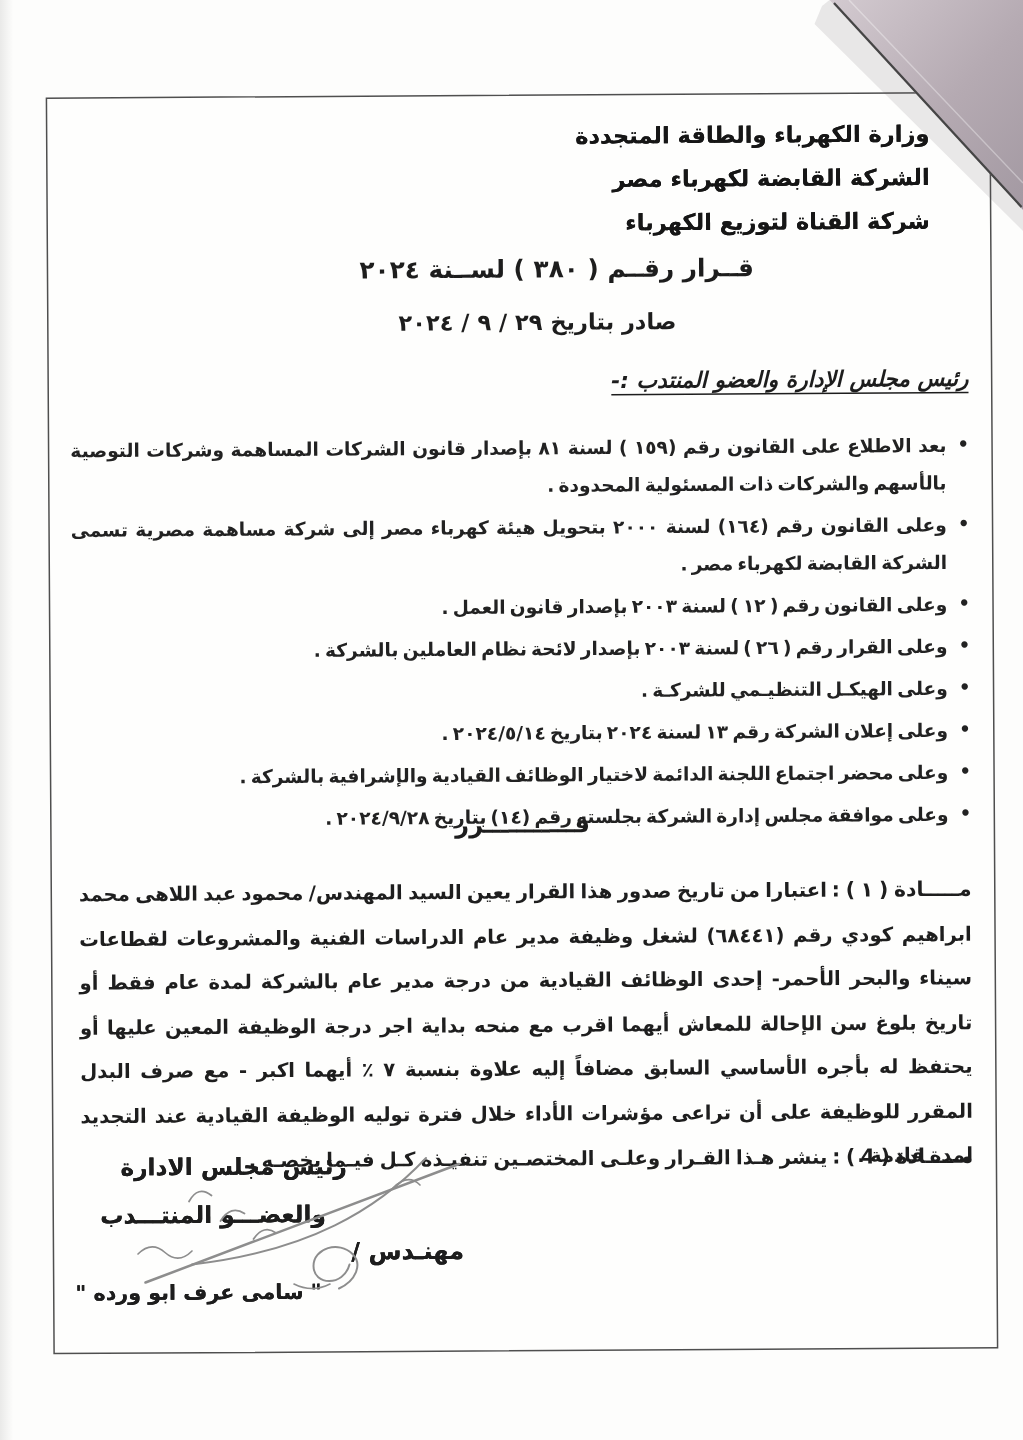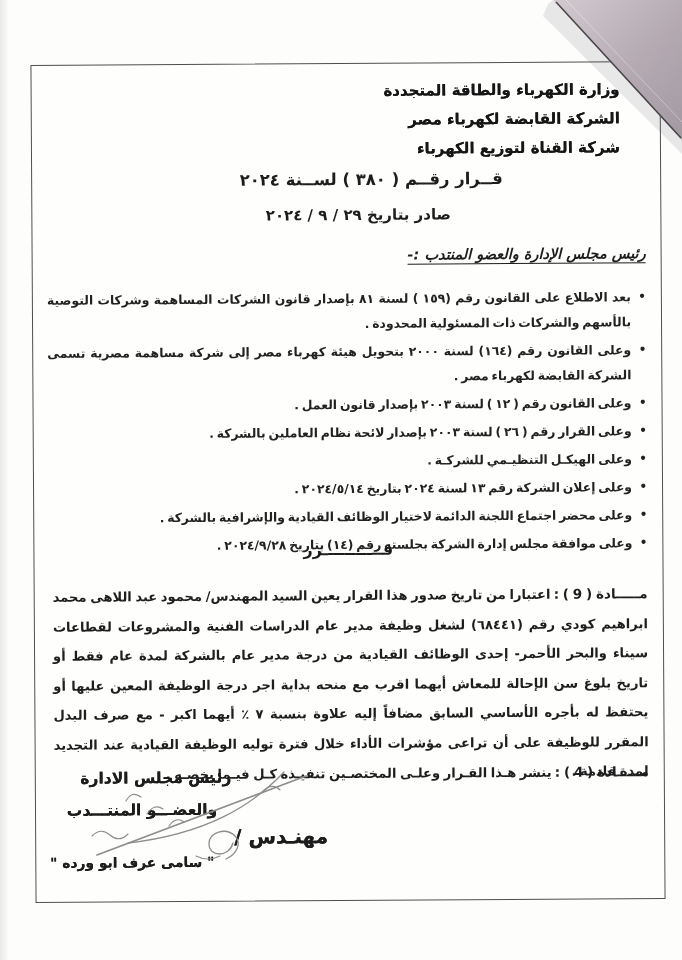--- a/index.html
+++ b/index.html
@@ -59,21 +59,21 @@
   .article .art-label{font-weight:bold;font-size:13.6px;}
   .article .art-text{font-weight:600;}
   .article-1{position:absolute;top:504px;right:15px;left:18px;}
   .article-2{position:absolute;top:682px;right:15px;left:18px;text-align:right;}
 
   .sig-role1{position:absolute;left:22px;top:704px;width:196px;text-align:center;
     direction:rtl;font-weight:bold;font-size:15.5px;text-shadow:0 0 .4px #111;}
   .sig-role2{position:absolute;left:6px;top:736px;width:200px;text-align:center;
     direction:rtl;font-weight:bold;font-size:15.5px;text-shadow:0 0 .4px #111;}
   .sig-title{position:absolute;left:198px;top:760px;direction:rtl;
-    font-weight:bold;font-size:20px;text-shadow:0 0 .3px #111;}
+    font-weight:bold;font-size:16px;text-shadow:0 0 .3px #111;}
   .sig-name{position:absolute;left:8px;top:789px;width:176px;text-align:center;
     direction:rtl;font-weight:bold;font-size:13.8px;text-shadow:0 0 .3px #111;}
 
   .overlay-svg{position:absolute;left:0;top:0;z-index:6;pointer-events:none;}
   .fold-svg{position:absolute;left:0;top:0;z-index:5;pointer-events:none;}
 </style>
 </head>
 <body>
 
 <div class="canvas">
@@ -104,21 +104,21 @@
         <li>وعلى الهيكـل التنظيـمي للشركـة .</li>
         <li>وعلى إعلان الشركة رقم ١٣ لسنة ٢٠٢٤ بتاريخ ٢٠٢٤/٥/١٤ .</li>
         <li>وعلى محضر اجتماع اللجنة الدائمة لاختيار الوظائف القيادية والإشرافية بالشركة .</li>
         <li>وعلى موافقة مجلس إدارة الشركة بجلسته رقم (١٤) بتاريخ ٢٠٢٤/٩/٢٨ .</li>
       </ul>
     </div>
 
     <div class="decision-word">قـــــــــــرر</div>
 
     <p class="article article-1">
-      <span class="art-label">مـــــادة ( 9 ) :</span>
+      <span class="art-label">مـــــادة ( ١ ) :</span>
       <span class="art-text">اعتبارا من تاريخ صدور هذا القرار يعين السيد المهندس/ محمود عبد اللاهى محمد ابراهيم كودي رقم (٦٨٤٤١) لشغل وظيفة مدير عام الدراسات الفنية والمشروعات لقطاعات سيناء والبحر الأحمر- إحدى الوظائف القيادية من درجة مدير عام بالشركة لمدة عام فقط أو تاريخ بلوغ سن الإحالة للمعاش أيهما اقرب مع منحه بداية اجر درجة الوظيفة المعين عليها أو يحتفظ له بأجره الأساسي السابق مضافاً إليه علاوة بنسبة ٧ ٪ أيهما اكبر - مع صرف البدل المقرر للوظيفة على أن تراعى مؤشرات الأداء خلال فترة توليه الوظيفة القيادية عند التجديد لمدة قادمة .</span>
     </p>
 
     <p class="article article-2">
       <span class="art-label">مـــــادة ( 4 ) :</span>
       <span class="art-text">ينشر هـذا القـرار وعلـى المختصـين تنفيـذه كـل فيـما يخصـه .</span>
     </p>
 
     <div class="sig-role1">رئيس مجلس الادارة</div>
     <div class="sig-role2">والعضـــو المنتـــدب</div>

